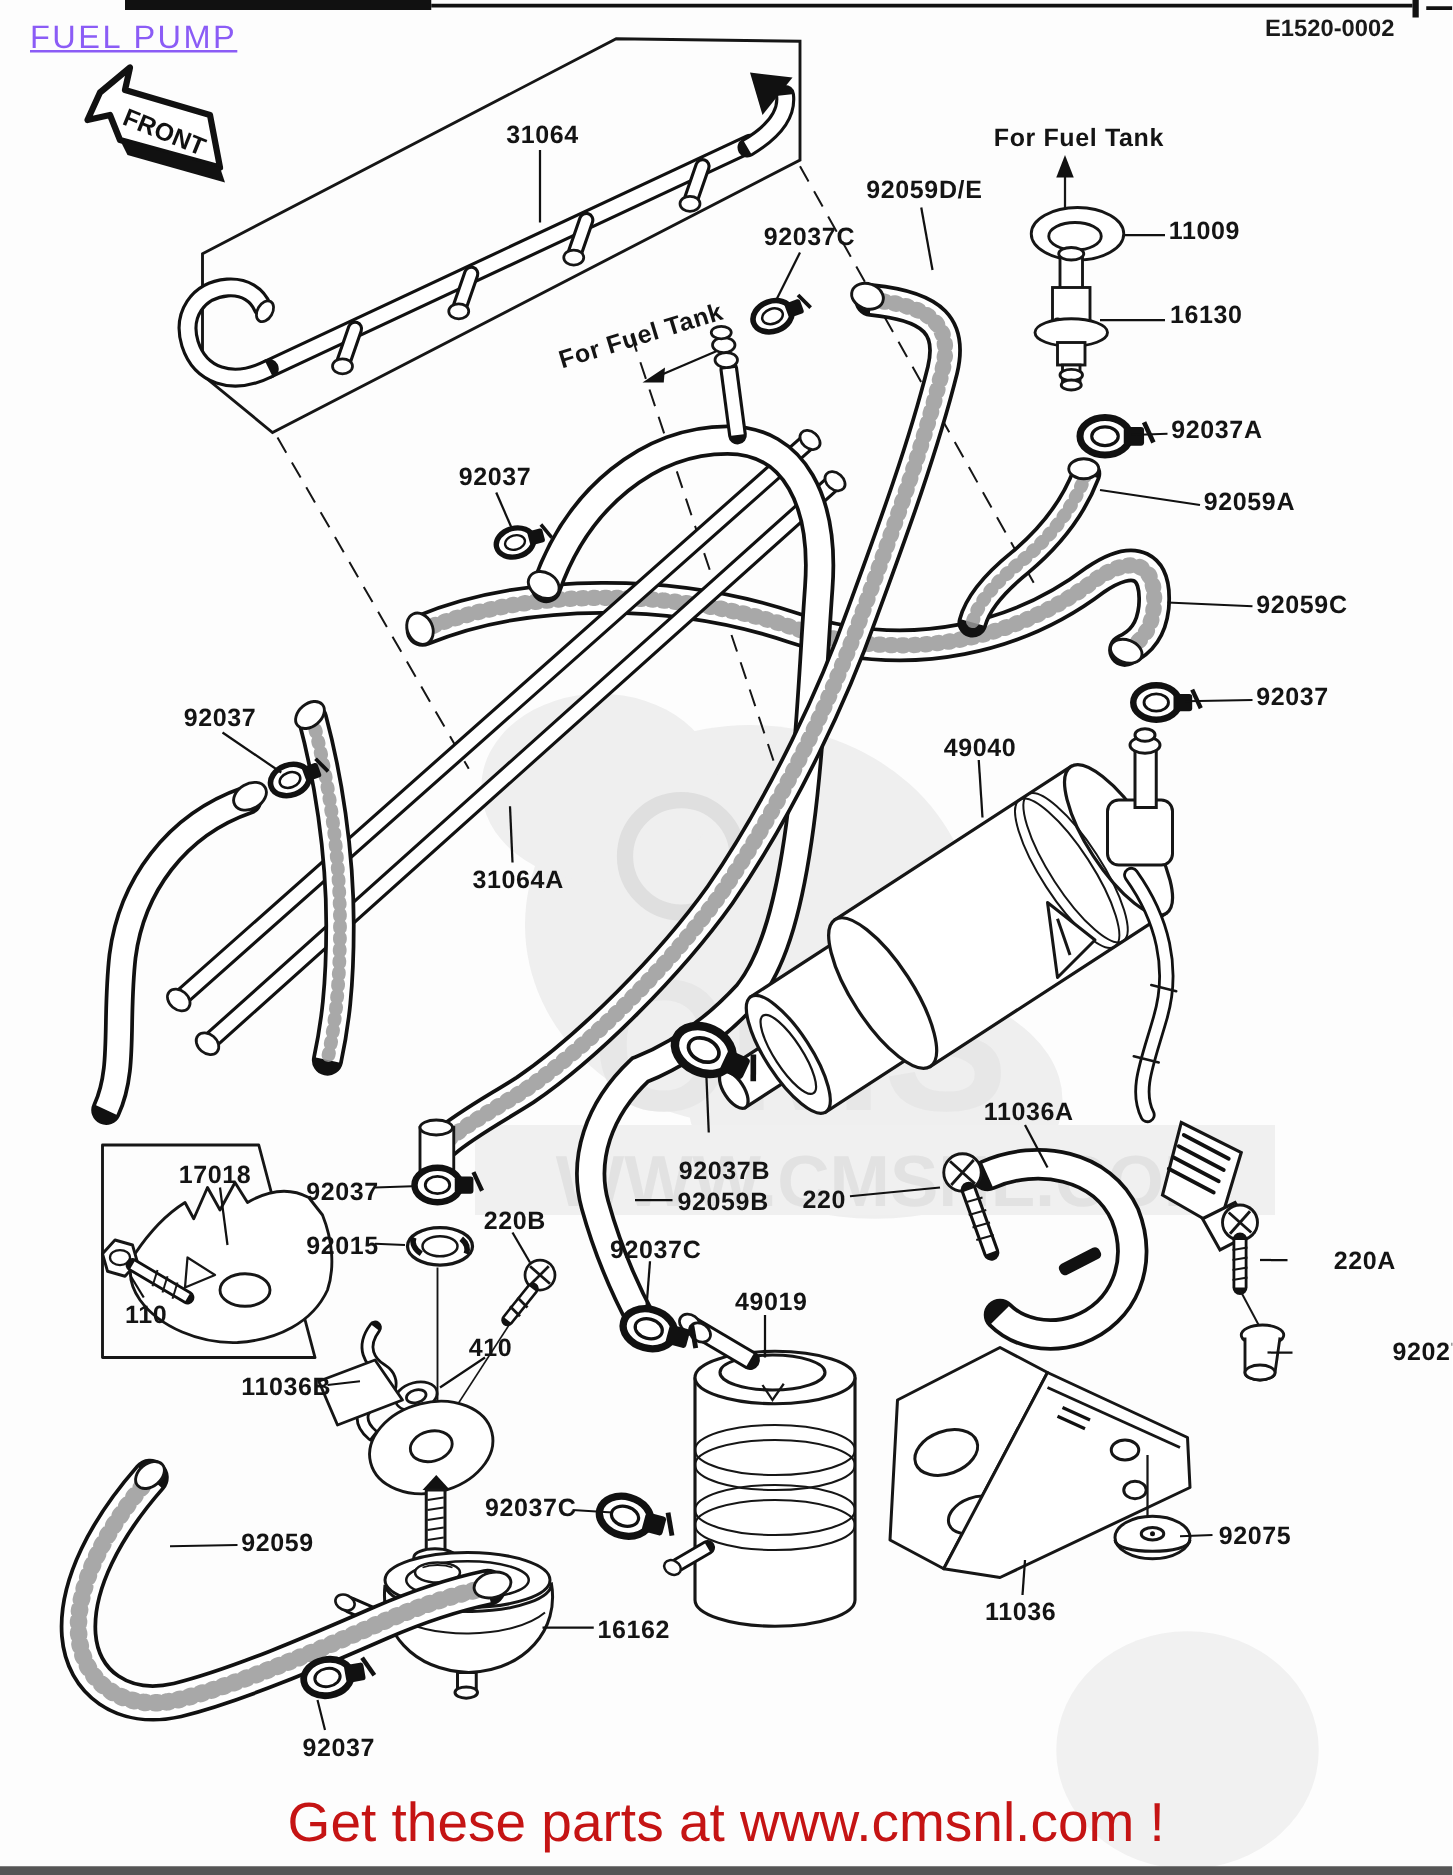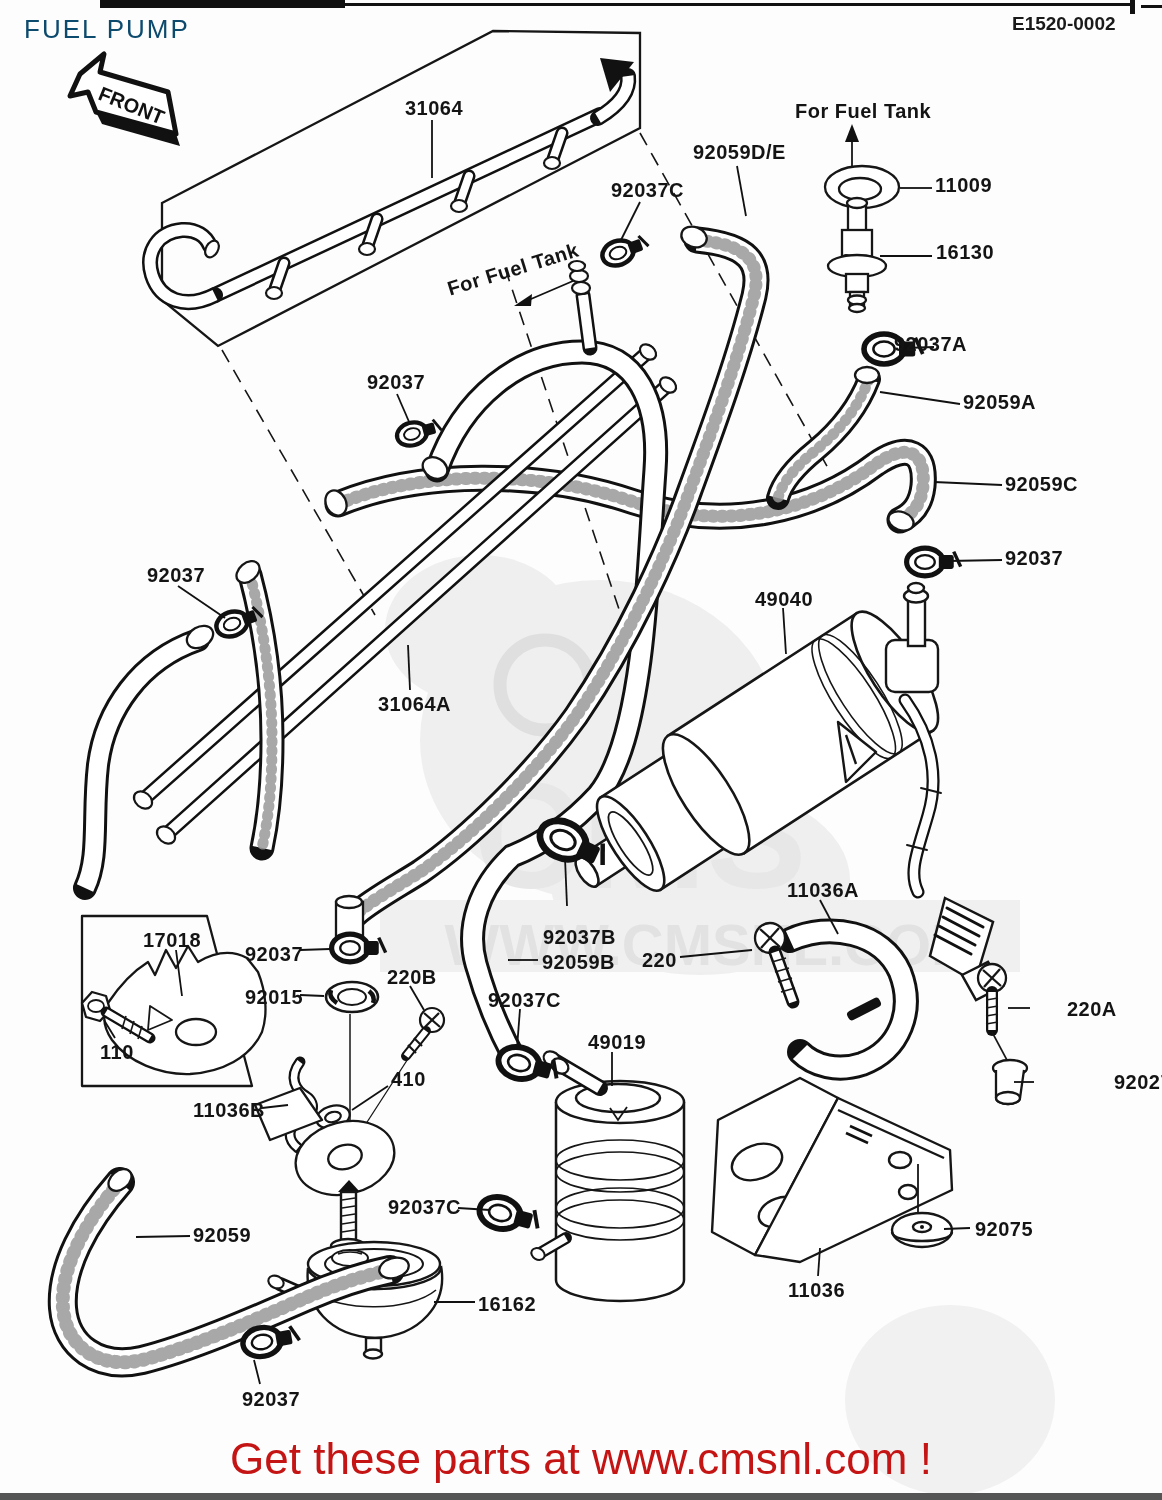--- a/index.html
+++ b/index.html
@@ -2,21 +2,21 @@
 <html><head>
 <meta charset="utf-8">
 <style>
   html,body{margin:0;padding:0;background:#ffffff;}
   #page{position:relative;width:1162px;height:1500px;background:#fdfdfd;overflow:hidden;
         font-family:"Liberation Sans",sans-serif;}
   svg{position:absolute;left:0;top:0;}
   .ann{position:absolute;font:bold 20px "Liberation Sans",sans-serif;color:#141414;
        white-space:nowrap;letter-spacing:.5px;transform-origin:left center;}
   #page-title{position:absolute;left:24px;top:14px;font:26px "Liberation Sans",sans-serif;
-       color:#0c4a6e;letter-spacing:2px;}
+       color:#8b5cf6;letter-spacing:2px;text-decoration:underline;}
   #diagram-code{position:absolute;left:1012px;top:13px;font:bold 19px "Liberation Sans",sans-serif;
        color:#1a1a1a;}
   #footer-banner{position:absolute;left:0;top:1434px;width:1162px;text-align:center;
        font:44px "Liberation Sans",sans-serif;}
   #bottom-edge{position:absolute;left:0;top:1493px;width:1162px;height:7px;background:#555;}
   .topbar{position:absolute;background:#111;}
 </style>
 </head>
 <body>
 
@@ -417,40 +417,40 @@
 
   <div id="page-title">FUEL PUMP</div>
   <div id="diagram-code">E1520-0002</div>
   <div id="labels">
       <div class="ann" style="left: 405px; top: 97px;">31064</div>
       <div class="ann" style="left: 693px; top: 141px;">92059D/E</div>
       <div class="ann" style="left: 611px; top: 179px;">92037C</div>
       <div class="ann" style="left: 795px; top: 100px;">For Fuel Tank</div>
       <div class="ann" style="left: 935px; top: 174px;">11009</div>
       <div class="ann" style="left: 936px; top: 241px;">16130</div>
-      <div class="ann" style="left: 894px; top: 333px;">92037A</div>
+      <div class="ann" style="left: 937px; top: 333px;">92037A</div>
       <div class="ann" style="left: 963px; top: 391px;">92059A</div>
       <div class="ann" style="left: 1005px; top: 473px;">92059C</div>
       <div class="ann" style="left: 1005px; top: 547px;">92037</div>
       <div class="ann" style="left: 367px; top: 371px;">92037</div>
       <div class="ann" style="left: 448px; top: 278px; transform: rotate(-17deg);">For Fuel Tank</div>
       <div class="ann" style="left: 147px; top: 564px;">92037</div>
       <div class="ann" style="left: 755px; top: 588px; text-align: right;">49040</div>
       <div class="ann" style="left: 378px; top: 693px; text-align: right;">31064A</div>
       <div class="ann" style="left: 543px; top: 926px;">92037B</div>
       <div class="ann" style="left: 787px; top: 879px;">11036A</div>
       <div class="ann" style="left: 542px; top: 951px;">92059B</div>
       <div class="ann" style="left: 642px; top: 949px;">220</div>
       <div class="ann" style="left: 488px; top: 989px;">92037C</div>
       <div class="ann" style="left: 143px; top: 929px;">17018</div>
       <div class="ann" style="left: 245px; top: 943px;">92037</div>
       <div class="ann" style="left: 245px; top: 986px;">92015</div>
       <div class="ann" style="left: 387px; top: 966px;">220B</div>
       <div class="ann" style="left: 100px; top: 1041px;">110</div>
-      <div class="ann" style="left: 375px; top: 1068px; margin-left: 16px;">410</div>
+      <div class="ann" style="left: 375px; top: 1068px;">410</div>
       <div class="ann" style="left: 193px; top: 1099px;">11036B</div>
       <div class="ann" style="left: 588px; top: 1031px;">49019</div>
       <div class="ann" style="left: 1035px; top: 998px; margin-left: 32px;">220A</div>
       <div class="ann" style="left: 1078px; top: 1071px; margin-left: 36px;">92027</div>
       <div class="ann" style="left: 975px; top: 1218px; text-align: right;">92075</div>
       <div class="ann" style="left: 788px; top: 1279px;">11036</div>
       <div class="ann" style="left: 193px; top: 1224px;">92059</div>
       <div class="ann" style="left: 388px; top: 1196px;">92037C</div>
       <div class="ann" style="left: 478px; top: 1293px;">16162</div>
       <div class="ann" style="left: 242px; top: 1388px;">92037</div>

